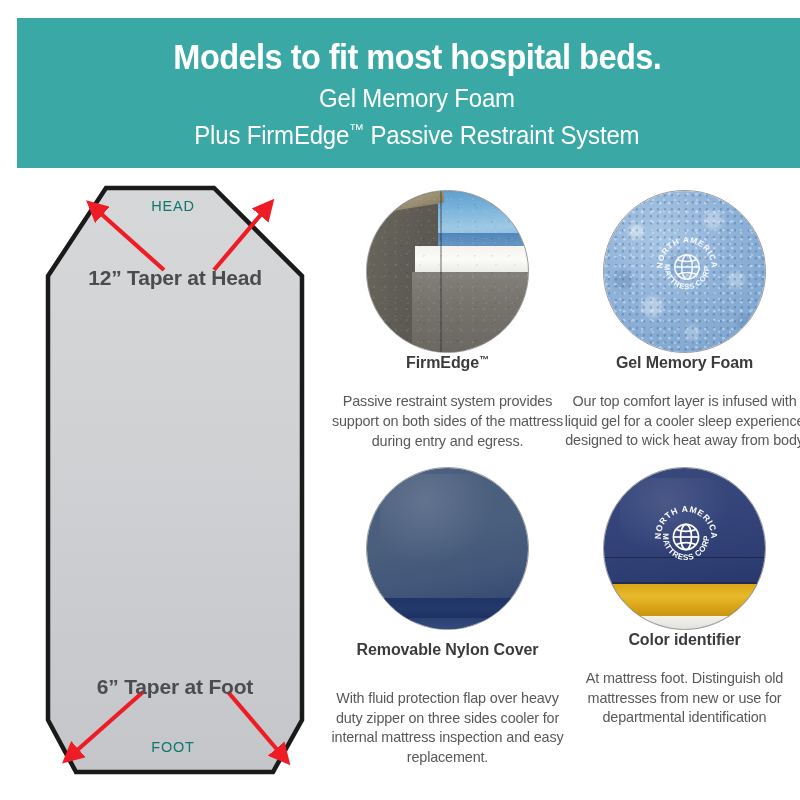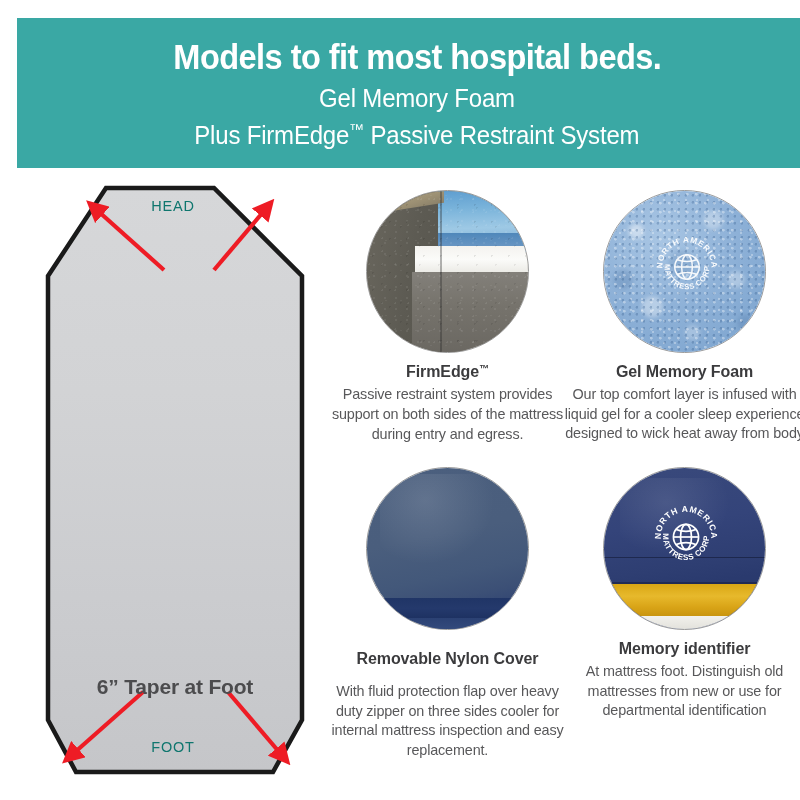--- a/index.html
+++ b/index.html
@@ -139,31 +139,31 @@
     position: relative;
     width: 163px;
     height: 163px;
     border-radius: 50%;
     overflow: hidden;
     border: 1px solid #9a9a9a;
     background: #ffffff;
   }
 
   .feature-title {
-    margin-top: 10px;
+    margin-top: 1px;
     font-weight: bold;
     font-size: 16px;
     color: #3b3b3d;
     text-align: center;
     font-family: "Liberation Sans", sans-serif;
     letter-spacing: -0.1px;
   }
 
   .feature-desc {
-    margin-top: 4px;
+    margin-top: 20px;
     font-size: 14.4px;
     line-height: 19.6px;
     color: #58585a;
     text-align: center;
     font-family: "Liberation Sans", sans-serif;
     letter-spacing: -0.15px;
     width: 250px;
   }
 
   
@@ -320,20 +320,21 @@
                Z" fill="url(#matGrad)" stroke="#1a1a1a" stroke-width="4.5" stroke-linejoin="miter"></path>
 
       <line x1="146" y1="90" x2="80" y2="31" stroke="#ee1c25" stroke-width="4.2" marker-end="url(#arrowHead)"></line>
       <line x1="196" y1="90" x2="246" y2="31" stroke="#ee1c25" stroke-width="4.2" marker-end="url(#arrowHead)"></line>
 
       <line x1="125" y1="512" x2="56" y2="573" stroke="#ee1c25" stroke-width="4.2" marker-end="url(#arrowHead)"></line>
       <line x1="210" y1="512" x2="262" y2="573" stroke="#ee1c25" stroke-width="4.2" marker-end="url(#arrowHead)"></line>
     </svg>
 
     <div class="mat-end-label" id="label-head">HEAD</div>
+    <div class="mat-taper-label" id="label-taper-head">12” Taper at Head</div>
 
     <div id="label-sizes">
     </div>
 
     <div class="mat-taper-label" id="label-taper-foot">6” Taper at Foot</div>
     <div class="mat-end-label" id="label-foot">FOOT</div>
   </div>
 
   <div id="features">
 
@@ -422,18 +423,18 @@
             </g>
             <text font-family="'Liberation Sans',sans-serif" font-size="11.6" font-weight="bold" fill="#ffffff" letter-spacing="1.1">
               <textPath href="#arcTopB" startOffset="50%" text-anchor="middle">NORTH AMERICA</textPath>
             </text>
             <text font-family="'Liberation Sans',sans-serif" font-size="10.8" font-weight="bold" fill="#ffffff" letter-spacing="0.9">
               <textPath href="#arcBotB" startOffset="50%" text-anchor="middle">MATTRESS CORP.</textPath>
             </text>
           </svg>
         </div>
       </div>
-      <div class="feature-title">Memory identifier</div>
+      <div class="feature-title">Color identifier</div>
       <div class="feature-desc">At mattress foot. Distinguish old mattresses from new or use for departmental identification</div>
     </div>
 
   </div>
 </div>
 
 </body></html>

